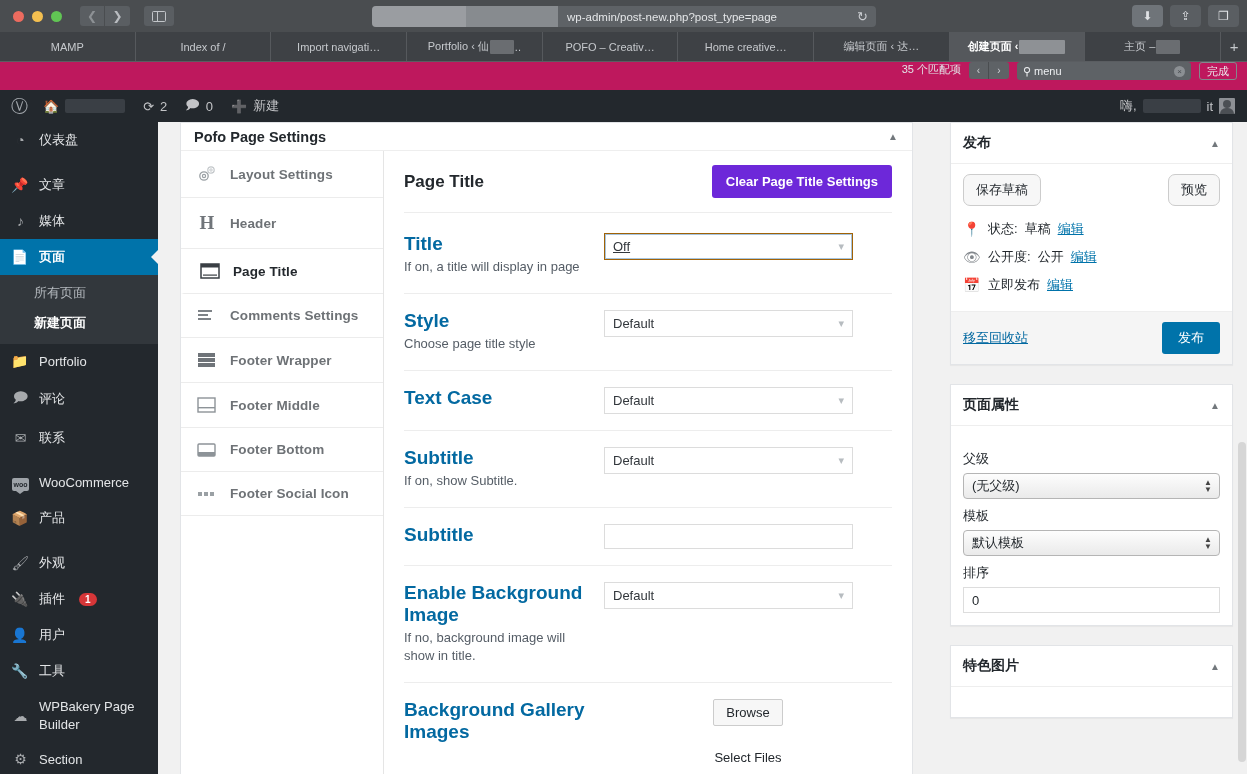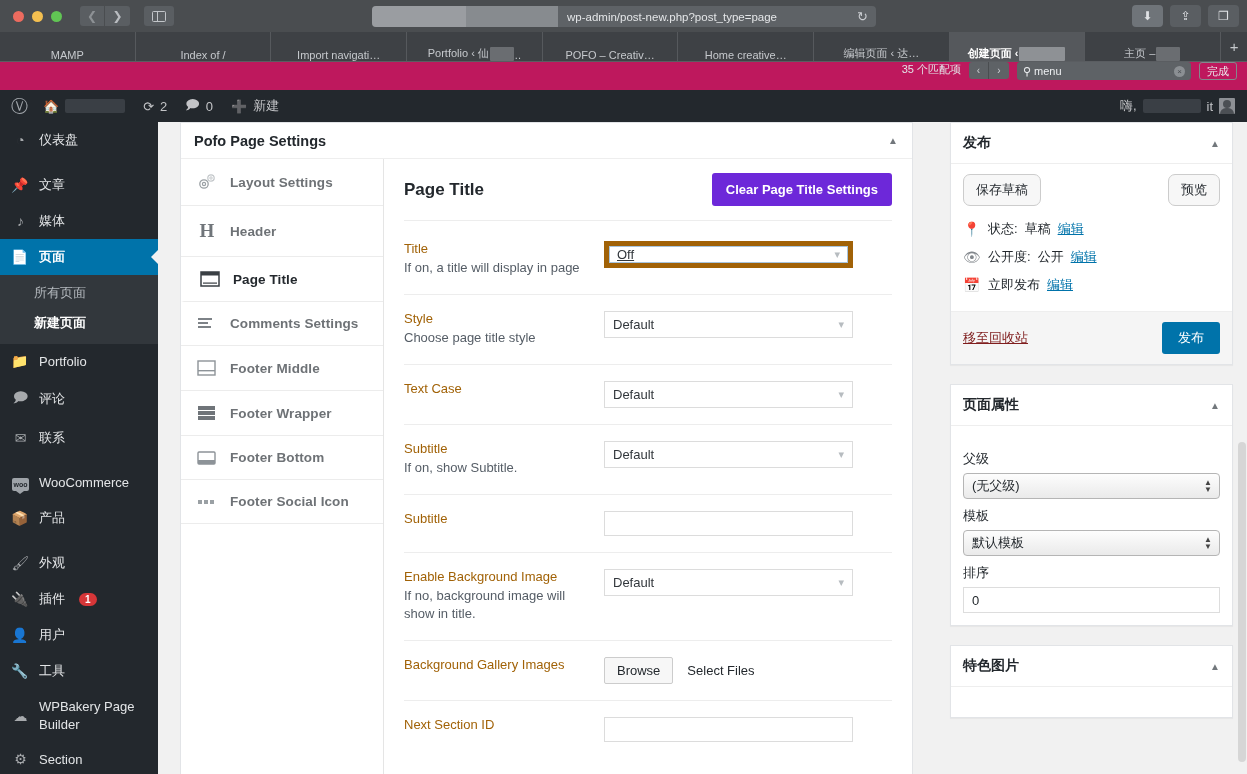--- a/index.html
+++ b/index.html
@@ -57,21 +57,21 @@
 
   .chrome-right { position: absolute; right: 8px; top: 5px; display: flex; gap: 7px; }
   .cr-btn { width: 31px; height: 22px; background: #5a5e62; border-radius: 4px;
     display:flex; align-items:center; justify-content:center; color:#e0e2e5; font-size:12px; }
   .cr-btn.active { background: #6f7479; }
 
   
   .tabstrip { display: flex; height: 29px; background: #3e4145; align-items: stretch; }
   .tab {
     flex: 1 1 0; position: relative;
-    display: flex; align-items: flex-end; justify-content: center;
+    display: flex; align-items: center; justify-content: center;
     font-size: 11px; color: #c6c9cd; border-right: 1px solid #56595d;
     overflow: hidden; white-space: nowrap; padding: 0 4px;
   }
   .tab.active { background: #55585c; color: #ffffff; font-weight: bold; }
   .tab .blur { display:inline-block; height:14px; background:#6a6d71; vertical-align:middle; margin:0 1px; border-radius:1px;}
   .tab.active .blur { background: #8e9195; }
   .tab-plus { width: 26px; display:flex; align-items:center; justify-content:center;
      color:#c6c9cd; font-size:15px; }
 
   
@@ -150,21 +150,21 @@
       border-right:4px solid transparent;border-top:3px solid #9ea3a8;}
 
   
   .content-area { flex: 1; display: flex; position: relative; overflow: hidden; background:#f1f1f1; }
 
   .pofo-box {
     position: absolute; left: 22px; top: 0; width: 733px;
     background: #fff; border: 1px solid #e2e4e7;
   }
   .pofo-head {
-    height: 36px; display: flex; align-items: center; justify-content: space-between;
+    height: 28px; display: flex; align-items: center; justify-content: space-between;
     padding: 0 14px 0 13px; border-bottom: 1px solid #eee;
   }
   .pofo-head h2 { font-size: 14.5px; color: #23282d; font-weight: bold; }
   .toggle-arrow { color: #72777c; font-size: 10px; }
 
   .pofo-inner { display: flex; min-height: 620px; }
   .pofo-tabs { width: 203px; flex: 0 0 203px; border-right: 1px solid #e5e5e5; background: #fff; }
   .pofo-tab {
     display: flex; align-items: center; gap: 12px;
     padding: 14px 10px 14px 15px; font-size: 13.5px; color: #6e7276;
@@ -180,32 +180,32 @@
     padding-bottom: 14px; border-bottom: 1px solid #ededed; margin-bottom: 4px;
   }
   .field-title-row h3 { font-size: 17px; font-weight: bold; color: #23282d; }
   .btn-clear {
     background: #6d28d9; color: #fff; border: none; border-radius: 3px;
     font-size: 13px; font-weight: bold; padding: 9px 14px; font-family: inherit;
   }
   .frow { display: flex; padding: 16px 0 16px 0; border-bottom: 1px solid #ededed; }
   .frow:last-child { border-bottom: none; }
   .flabel { width: 200px; flex: 0 0 200px; padding-right: 14px; }
-  .flabel b { display:block; font-size: 13px; color: #a16207; font-weight: normal; margin-bottom: 3px;}
+  .flabel b { display:block; font-size: 19px; color: #0369a1; font-weight: bold; margin-bottom: 3px;}
   .flabel span { display:block; font-size: 13px; color: #555d66; line-height: 1.45; }
   .fcontrol { flex: 1; }
   .sel {
     width: 249px; height: 27px; border: 1px solid #dcdcdc; background: #fff;
     display: flex; align-items: center; padding: 0 8px; font-size: 13px; color: #32373c;
     position: relative;
   }
-  .sel.focused { border: 5px solid #a16207; box-shadow: 0 0 0 1px #a7c4dd inset; text-decoration: underline; }
+  .sel.focused { border: 1px solid #a16207; box-shadow: 0 0 0 1px #a7c4dd inset; text-decoration: underline; }
   .sel .chev { position: absolute; right: 8px; color: #b7bcc0; font-size: 11px; }
   .txt { width: 249px; height: 25px; border: 1px solid #dcdcdc; background: #fff; }
-  .browse-row { display: flex; align-items: center; gap: 14px; }
+  .browse-row { display: flex; align-items: center; gap: 24px; flex-direction: column; }
   .btn-browse {
     border: 1px solid #ccc; background: #f7f7f7; font-size: 13px; color: #23282d;
     padding: 5px 12px; border-radius: 2px; font-family: inherit;
   }
   .select-files { font-size: 13px; color: #23282d; }
 
   
   .postbox-col { position: absolute; right: 14px; top: 0; width: 283px; }
   .postbox { background: #fff; border: 1px solid #e2e4e7; margin-bottom: 19px;
      box-shadow: 0 1px 1px rgba(0,0,0,.04); }
@@ -221,21 +221,21 @@
     font-size: 13px; color: #2a2f34; padding: 6px 12px; font-family: inherit;
   }
   .pubrow { display:flex; align-items:center; gap: 7px; font-size: 13px; color: #23282d;
      padding: 5px 0; }
   .pubrow .pico { width: 18px; flex:0 0 18px; color: #82878c; font-size: 14px; text-align:center;}
   .pubrow a { color: #0073aa; text-decoration: underline; }
   .pb-foot {
     display:flex; align-items:center; justify-content:space-between;
     padding: 10px 12px; background: #f5f5f5; border-top: 1px solid #eee;
   }
-  .link-trash { color: #7f1d1d; font-size: 13px; text-decoration: underline; }
+  .link-trash { color: #0369a1; font-size: 13px; text-decoration: underline; }
   .btn-primary {
     background: #0073aa; color: #fff; border: none; border-radius: 3px;
     font-size: 13px; padding: 7px 16px; font-family: inherit; font-weight:500;
   }
   .attr-label { font-size: 13px; color: #23282d; margin: 8px 0 5px 0; }
   .attr-label:first-child { margin-top: 14px; }
   .native-sel {
     width: 100%; height: 26px; border: 1px solid #b5b5b5; border-radius: 4px;
     background: linear-gradient(#fdfdfd,#eaeaea);
     display:flex; align-items:center; padding: 0 8px; font-size: 13px; color:#23282d;
@@ -474,35 +474,35 @@
                     <rect x="1" y="1" width="14" height="2" fill="#7d8287"></rect>
                     <rect x="1" y="5" width="10" height="2" fill="#7d8287"></rect>
                     <rect x="1" y="9" width="13" height="2" fill="#7d8287"></rect>
                   </svg>
               </span>
               <span>Comments Settings</span>
             </div>
             <div class="pofo-tab">
               <span class="tab-ico">
                 <svg width="20" height="16" viewBox="0 0 20 16">
-                    <rect x="1" y="1" width="17" height="14" fill="none" stroke="#8d9398" stroke-width="1.4"></rect>
-                    <rect x="1" y="10" width="17" height="1.4" fill="#8d9398"></rect>
-                  </svg>
-              </span>
-              <span>Footer Middle</span>
-            </div>
-            <div class="pofo-tab">
-              <span class="tab-ico">
-                <svg width="20" height="16" viewBox="0 0 20 16">
                     <rect x="1" y="1" width="17" height="4" fill="#6f7479"></rect>
                     <rect x="1" y="6" width="17" height="4" fill="#6f7479"></rect>
                     <rect x="1" y="11" width="17" height="4" fill="#6f7479"></rect>
                   </svg>
               </span>
               <span>Footer Wrapper</span>
+            </div>
+            <div class="pofo-tab">
+              <span class="tab-ico">
+                <svg width="20" height="16" viewBox="0 0 20 16">
+                    <rect x="1" y="1" width="17" height="14" fill="none" stroke="#8d9398" stroke-width="1.4"></rect>
+                    <rect x="1" y="10" width="17" height="1.4" fill="#8d9398"></rect>
+                  </svg>
+              </span>
+              <span>Footer Middle</span>
             </div>
             <div class="pofo-tab">
               <span class="tab-ico">
                 <svg width="20" height="14" viewBox="0 0 20 14">
                     <rect x="1" y="1" width="17" height="12" rx="1" fill="none" stroke="#8d9398" stroke-width="1.4"></rect>
                     <rect x="1" y="9" width="17" height="4" fill="#8d9398"></rect>
                   </svg>
               </span>
               <span>Footer Bottom</span>
             </div>

